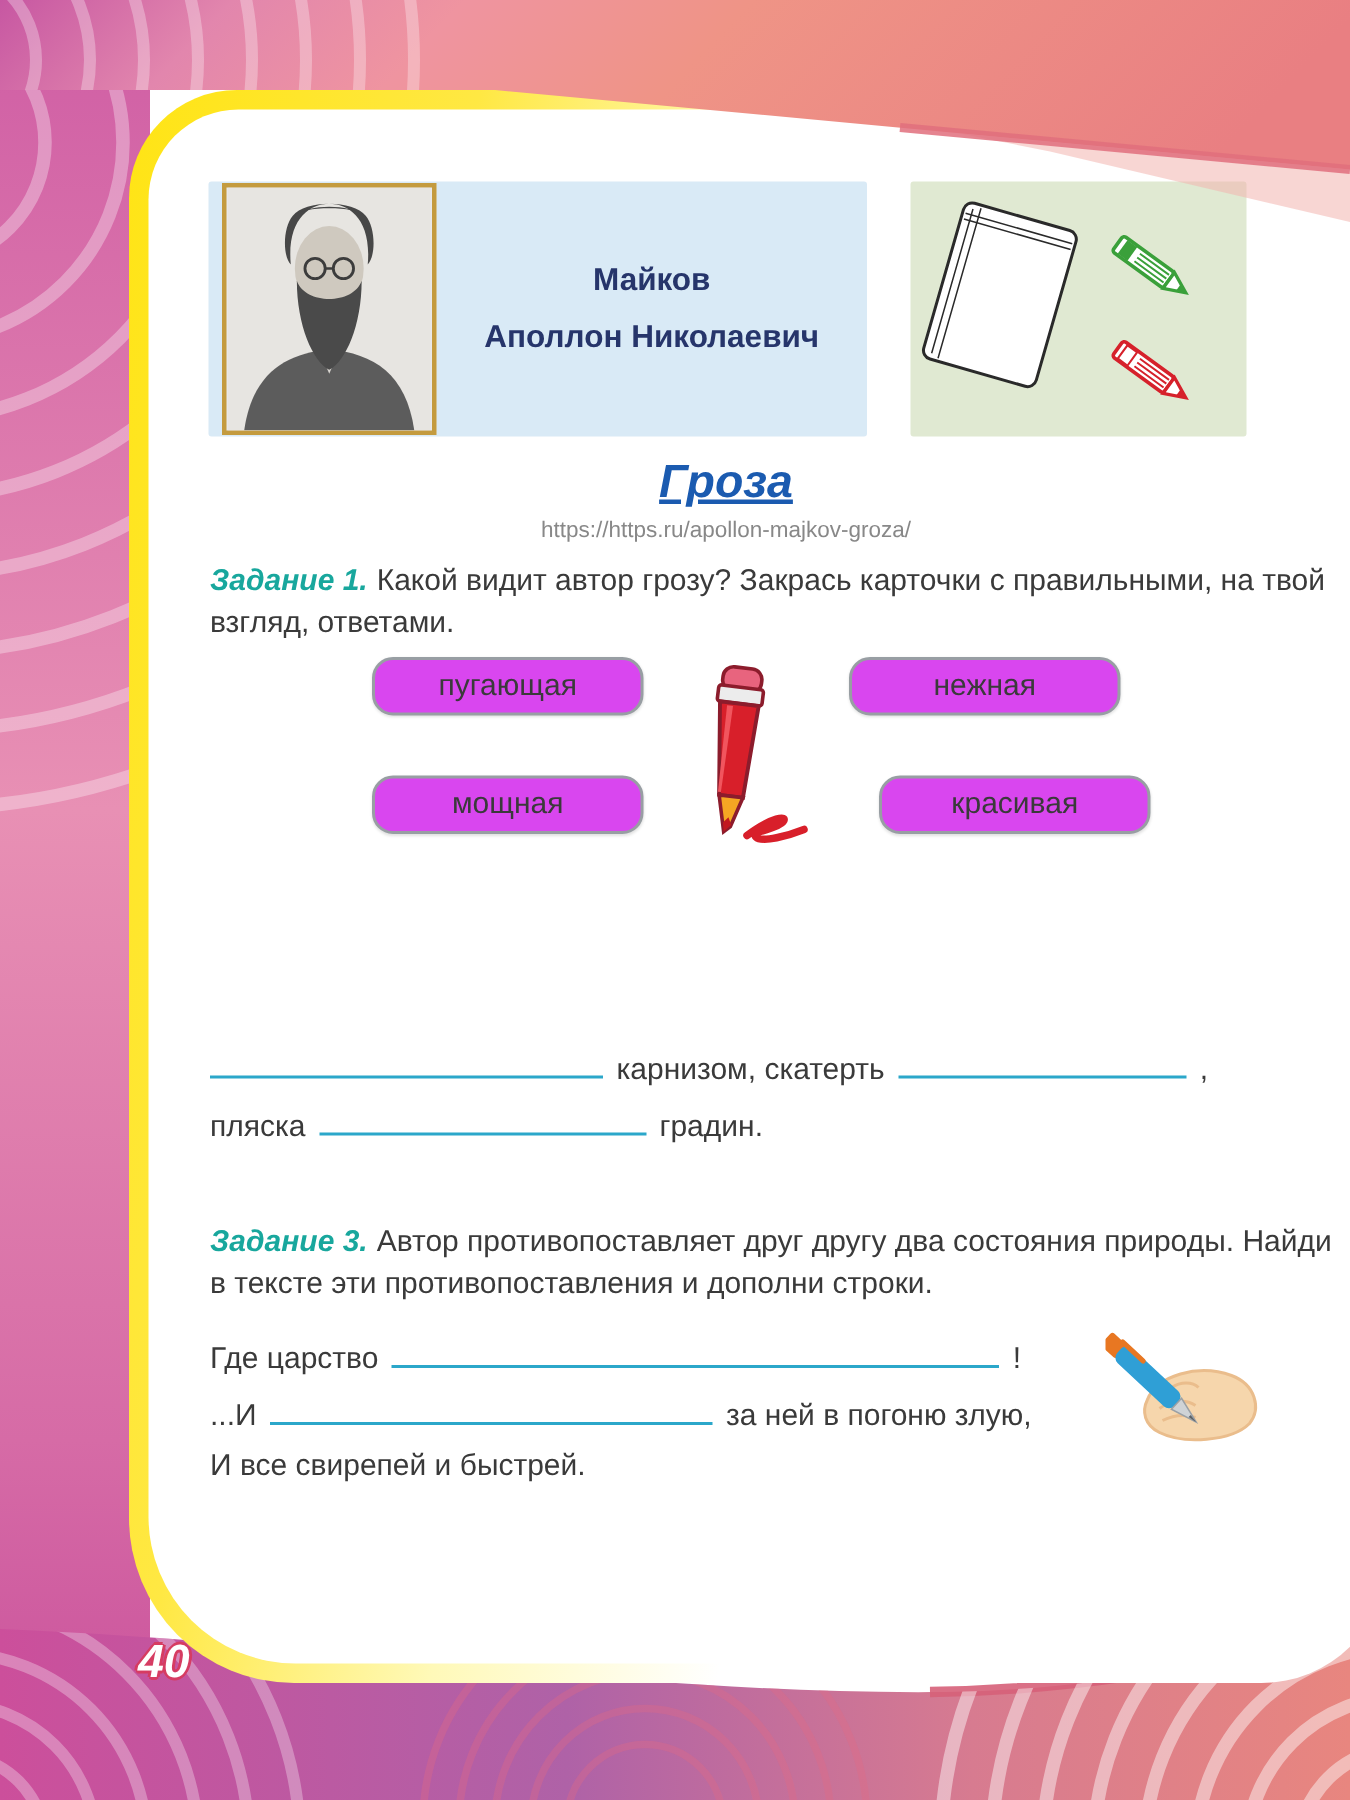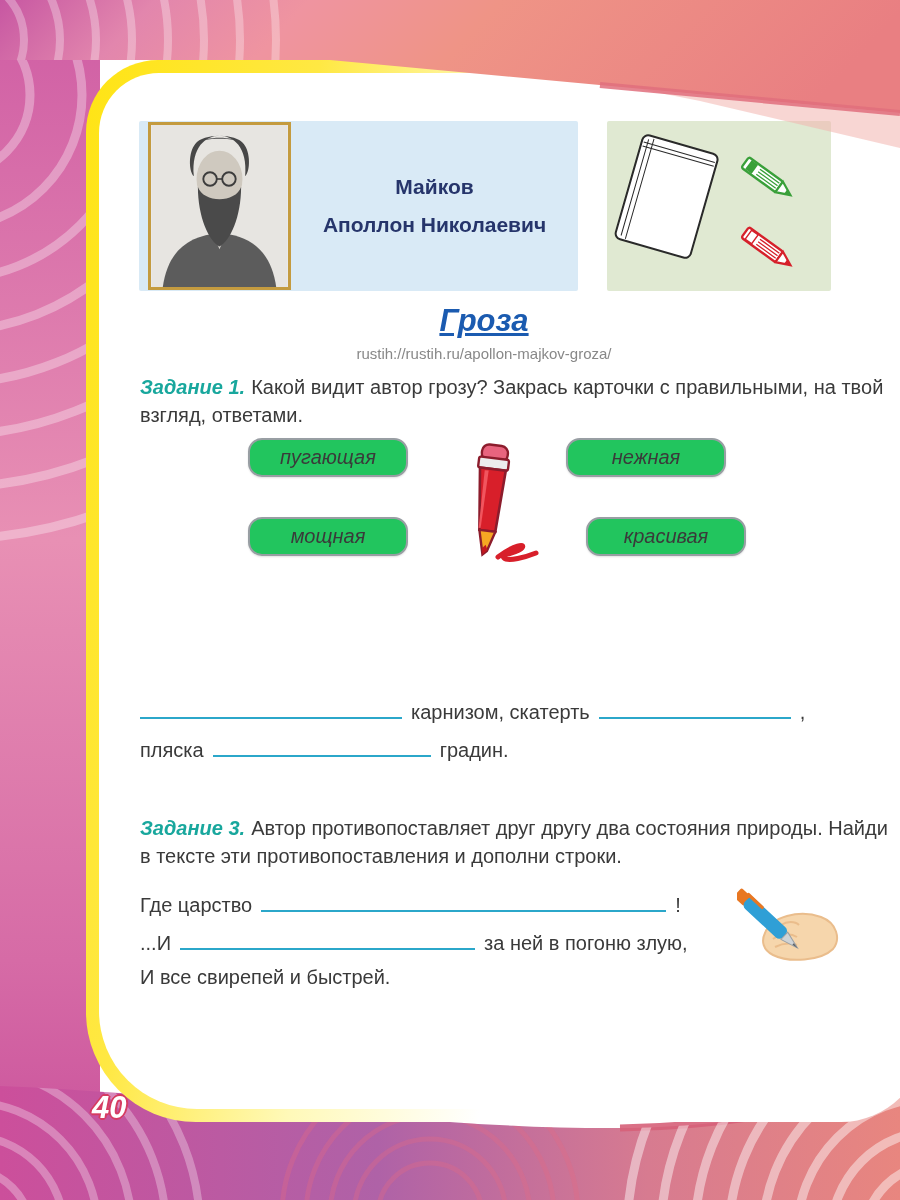--- a/index.html
+++ b/index.html
@@ -50,23 +50,23 @@
     color:#888888;font-size:15px;
   }
   
   .task{
     position:absolute;left:41px;width:754px;
     font-size:20px;line-height:27.5px;color:#3a3a3a;
   }
   .task-label{color:#18a79d;font-weight:bold;margin-right:6px;font-style:italic;}
   
   .answer-card{
-    position:absolute;width:160px;height:39px;border:2px solid #989ea3;border-radius:14px;
+    position:absolute;width:181px;height:39px;border:2px solid #989ea3;border-radius:14px;
     box-sizing:border-box;display:flex;align-items:center;justify-content:center;
-    font-size:20px;color:#3a3a3a;background:#22c55e;box-shadow:0 1px 2px rgba(0,0,0,.12);font-style:italic;
+    font-size:20px;color:#3a3a3a;background:#d946ef;box-shadow:0 1px 2px rgba(0,0,0,.12);
   }
   
   .fill-row{
     position:absolute;left:41px;width:754px;font-size:20px;color:#3a3a3a;
     white-space:nowrap;
   }
   .blank{
     display:inline-block;height:0.95em;border-bottom:2px solid #2ba7ca;
     margin:0 9px;vertical-align:baseline;
   }
@@ -192,21 +192,21 @@
           <rect x="0" y="0" width="42" height="13" rx="2" fill="#ffffff" stroke="#d6212b" stroke-width="2.4"></rect>
           <rect x="4" y="1" width="8" height="11" fill="#ffffff" stroke="#d6212b" stroke-width="1.4"></rect>
           <path d="M42 0 L56 6.5 L42 13 Z" fill="#ffffff" stroke="#d6212b" stroke-width="2.2"></path>
           <path d="M50 3.5 L56 6.5 L50 9.5 Z" fill="#d6212b"></path>
           <path d="M16 3.4 H40 M16 6.5 H40 M16 9.6 H40" stroke="#d6212b" stroke-width="1.3"></path>
         </g>
       </svg>
     </div>
 
     <div class="poem-title">Гроза</div>
-    <div class="source-url">rustih://rustih.ru/apollon-majkov-groza/</div>
+    <div class="source-url">https://https.ru/apollon-majkov-groza/</div>
 
     <div class="task" style="top:301px">
       <span class="task-label">Задание 1.</span><span>Какой видит автор грозу? Закрась карточки с правильными, на твой взгляд, ответами.</span>
     </div>
 
     <div class="answer-card" style="left:149px;top:365px">пугающая</div>
     <div class="answer-card" style="left:467px;top:365px">нежная</div>
     <div class="answer-card" style="left:149px;top:444px">мощная</div>
     <div class="answer-card" style="left:487px;top:444px">красивая</div>
 

